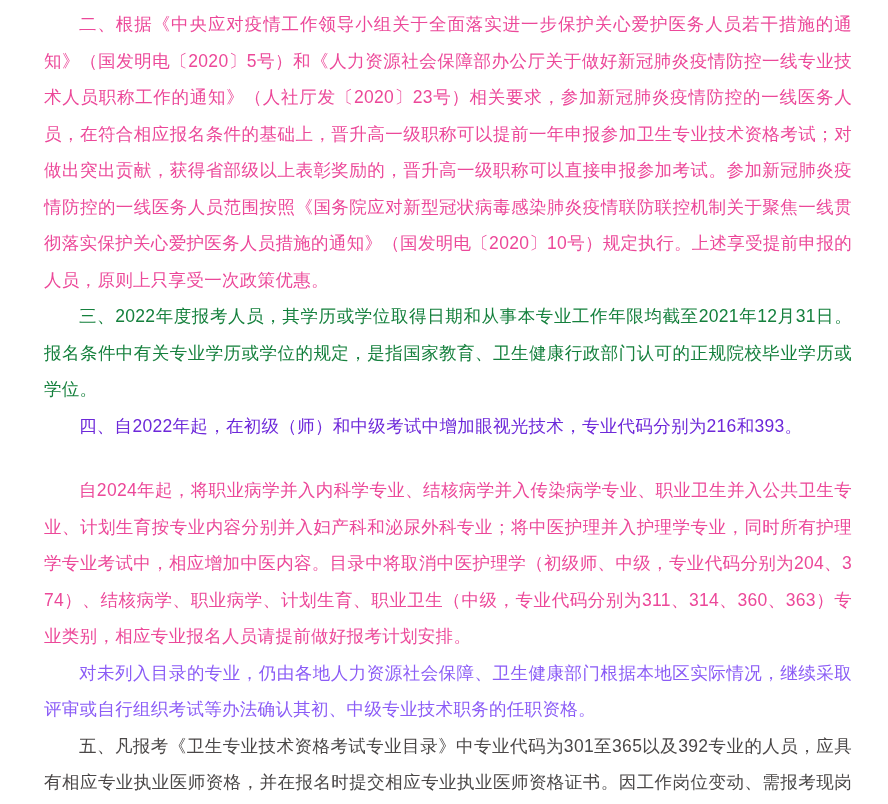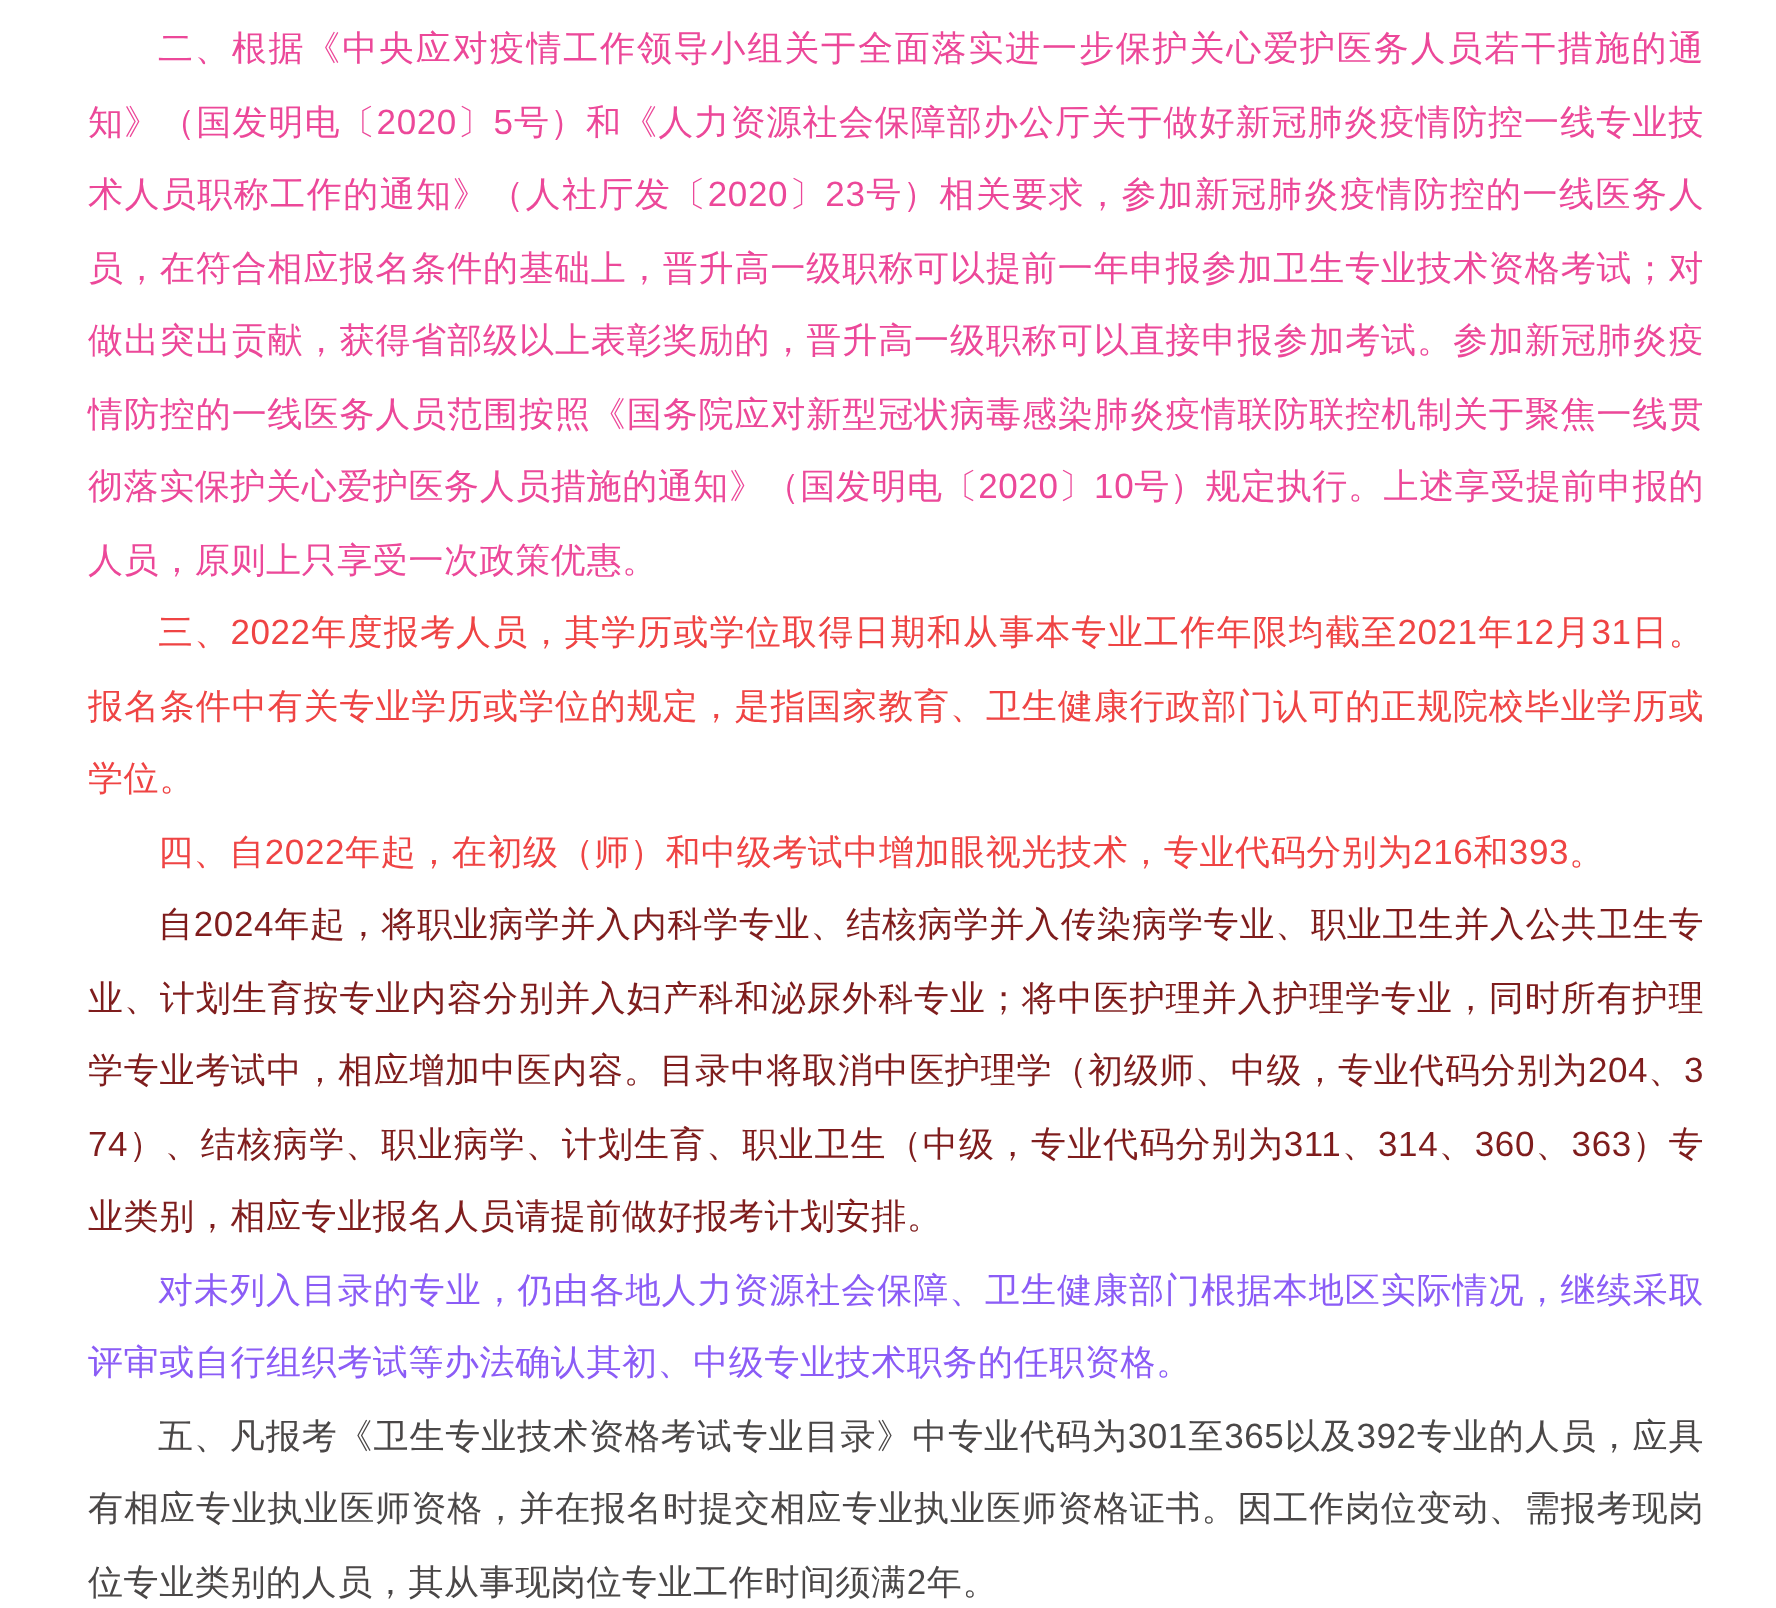--- a/index.html
+++ b/index.html
@@ -28,18 +28,18 @@
     text-indent: 2em;
     letter-spacing: 0.3px;
     word-break: break-all;
   }
 </style>
 </head>
 <body style="background: rgb(255, 255, 255);">
 
 <div class="doc">
   <p style="color: #ec4899;">二、根据《中央应对疫情工作领导小组关于全面落实进一步保护关心爱护医务人员若干措施的通知》（国发明电〔2020〕5号）和《人力资源社会保障部办公厅关于做好新冠肺炎疫情防控一线专业技术人员职称工作的通知》（人社厅发〔2020〕23号）相关要求，参加新冠肺炎疫情防控的一线医务人员，在符合相应报名条件的基础上，晋升高一级职称可以提前一年申报参加卫生专业技术资格考试；对做出突出贡献，获得省部级以上表彰奖励的，晋升高一级职称可以直接申报参加考试。参加新冠肺炎疫情防控的一线医务人员范围按照《国务院应对新型冠状病毒感染肺炎疫情联防联控机制关于聚焦一线贯彻落实保护关心爱护医务人员措施的通知》（国发明电〔2020〕10号）规定执行。上述享受提前申报的人员，原则上只享受一次政策优惠。</p>
-  <p style="color: #ef4444;">三、2022年度报考人员，其学历或学位取得日期和从事本专业工作年限均截至2021年12月31日。报名条件中有关专业学历或学位的规定，是指国家教育、卫生健康行政部门认可的正规院校毕业学历或学位。</p>
-  <p style="color: #ef4444;">四、自2022年起，在初级（师）和中级考试中增加眼视光技术，专业代码分别为216和393。</p>
-  <p style="color: #7f1d1d;">自2024年起，将职业病学并入内科学专业、结核病学并入传染病学专业、职业卫生并入公共卫生专业、计划生育按专业内容分别并入妇产科和泌尿外科专业；将中医护理并入护理学专业，同时所有护理学专业考试中，相应增加中医内容。目录中将取消中医护理学（初级师、中级，专业代码分别为204、374）、结核病学、职业病学、计划生育、职业卫生（中级，专业代码分别为311、314、360、363）专业类别，相应专业报名人员请提前做好报考计划安排。</p>
+  <p style="color: #15803d;">三、2022年度报考人员，其学历或学位取得日期和从事本专业工作年限均截至2021年12月31日。报名条件中有关专业学历或学位的规定，是指国家教育、卫生健康行政部门认可的正规院校毕业学历或学位。</p>
+  <p style="color: #6d28d9;">四、自2022年起，在初级（师）和中级考试中增加眼视光技术，专业代码分别为216和393。</p>
+  <p style="color: #ec4899; margin-top: 28px;">自2024年起，将职业病学并入内科学专业、结核病学并入传染病学专业、职业卫生并入公共卫生专业、计划生育按专业内容分别并入妇产科和泌尿外科专业；将中医护理并入护理学专业，同时所有护理学专业考试中，相应增加中医内容。目录中将取消中医护理学（初级师、中级，专业代码分别为204、374）、结核病学、职业病学、计划生育、职业卫生（中级，专业代码分别为311、314、360、363）专业类别，相应专业报名人员请提前做好报考计划安排。</p>
   <p style="color: #8b5cf6;">对未列入目录的专业，仍由各地人力资源社会保障、卫生健康部门根据本地区实际情况，继续采取评审或自行组织考试等办法确认其初、中级专业技术职务的任职资格。</p>
   <p style="color: rgb(74, 71, 71);">五、凡报考《卫生专业技术资格考试专业目录》中专业代码为301至365以及392专业的人员，应具有相应专业执业医师资格，并在报名时提交相应专业执业医师资格证书。因工作岗位变动、需报考现岗位专业类别的人员，其从事现岗位专业工作时间须满2年。</p>
 </div>
 
 </body></html>

